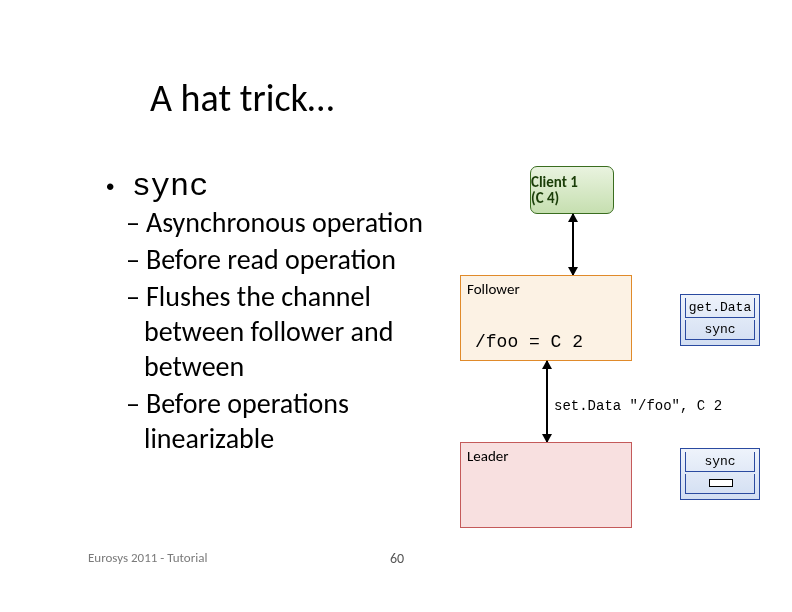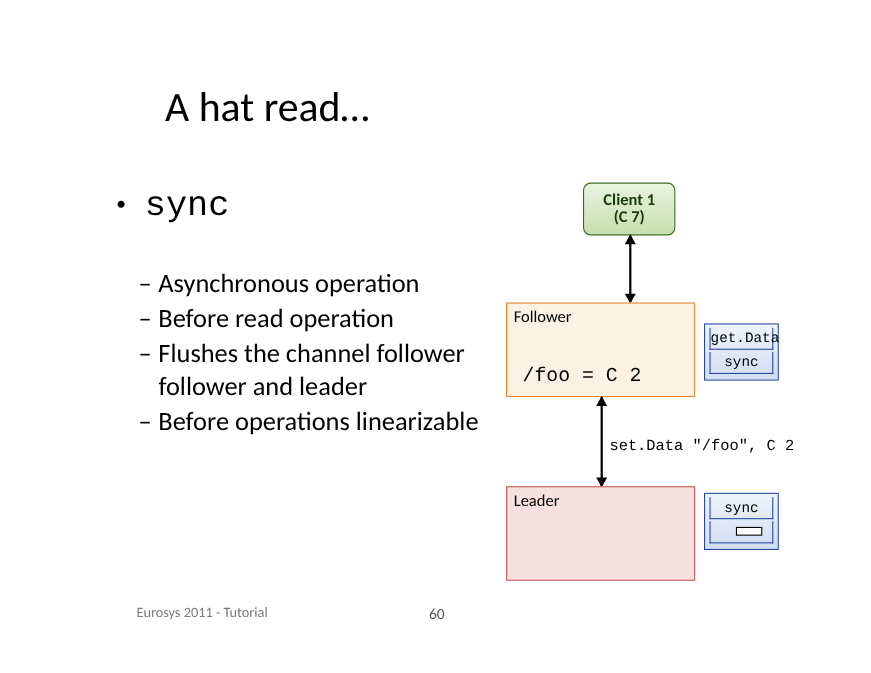--- a/index.html
+++ b/index.html
@@ -2,46 +2,47 @@
 <html><head>
 <meta charset="utf-8">
 <style>
   * { box-sizing: border-box; margin: 0; padding: 0; }
   html, body { width: 792px; height: 612px; background: #fff; font-family: "Calibri", "Segoe UI", Arial, sans-serif; color: #000; overflow: hidden; }
   .slide { position: relative; width: 792px; height: 612px; }
   .title { position: absolute; left: 150px; top: 75px; font-size: 38px; font-weight: 400; }
   .bullet-main { position: absolute; left: 90px; top: 165px; font-size: 32px; margin-left: 16px; }
   .bullet-main .dot { font-family: Arial, sans-serif; font-size: 24px; margin-right: 10px; vertical-align: middle; }
   .bullet-main .sync { font-family: "Courier New", monospace; }
-  .subs { position: absolute; left: 126px; top: 205px; font-size: 24px; line-height: 1.25; max-width: 310px; margin-top: 38px; }
+  .subs { position: absolute; left: 126px; top: 205px; font-size: 28px; line-height: 1.25; max-width: 310px; }
   .subs .sub { text-indent: -18px; padding-left: 18px; margin-bottom: 2px; }
   .subs .dash { margin-right: 6px; }
   .client-box {
     position: absolute; left: 530px; top: 166px; width: 84px; height: 48px;
     border: 1.5px solid #3a6d1f; border-radius: 7px;
     background: linear-gradient(#e9f3df, #c6dfb0);
-    text-align: center; font-size: 15px; font-weight: 700; color: #1a3d08;
+    text-align: left; font-size: 15px; font-weight: 700; color: #1a3d08;
     display: flex; flex-direction: column; justify-content: center; line-height: 1.1;
   }
   .follower-box {
     position: absolute; left: 460px; top: 275px; width: 172px; height: 86px;
     border: 1.5px solid #e08a2a; background: #fcf2e4;
   }
   .follower-box .lbl { position: absolute; left: 6px; top: 4px; font-size: 15px; font-weight: 400; }
   .follower-box .foo { position: absolute; left: 14px; top: 56px; font-family: "Courier New", monospace; font-size: 18px; }
   .leader-box {
     position: absolute; left: 460px; top: 442px; width: 172px; height: 86px;
     border: 1.5px solid #c45a5a; background: #f8e0e0; text-align: right;
   }
   .leader-box .lbl { position: absolute; left: 6px; top: 4px; font-size: 15px; font-weight: 400; }
   .queue {
     position: absolute;
     border: 1.5px solid #2a4aa0;
     background: linear-gradient(#eef3fb, #d2def2);
-    width: 68px;
+    width: 80px;
+    margin-left: 40px;
   }
   .queue.q1 { left: 640px; top: 294px; height: 52px; }
   .queue.q2 { left: 640px; top: 448px; height: 52px; }
   .slot { position: absolute; left: 4px; right: 4px; height: 20px; }
   .slot-border { border-left: 1px solid #2a4aa0; border-right: 1px solid #2a4aa0; border-bottom: 1px solid #2a4aa0; }
   .q1 .slot1 { top: 3px; border-bottom: 1px solid #2a4aa0; }
   .q1 .slot2 { top: 25px; }
   .q2 .slot1 { top: 3px; border-bottom: 1px solid #2a4aa0; }
   .q2 .slot2 { top: 25px; }
   .qtext { font-family: "Courier New", monospace; font-size: 13px; text-align: center; line-height: 20px; }
@@ -55,44 +56,44 @@
   }
   .arrow-down::after {
     content: ""; position: absolute; left: -4px; bottom: -1px;
     border-left: 5px solid transparent; border-right: 5px solid transparent; border-top: 9px solid #000;
   }
   
   .l-client-follower { left: 572px; top: 214px; height: 61px; }
   
   .l-follower-leader { left: 546px; top: 361px; height: 81px; }
   .pgnum { position: absolute; left: 390px; top: 550px; font-size: 14px; color: #555; }
-  .footer { position: absolute; left: 88px; top: 550px; font-size: 13px; color: #7a7a7a; margin-left: 36px; }
+  .footer { position: absolute; left: 88px; top: 550px; font-size: 13px; color: #7a7a7a; }
 </style>
 </head>
 <body>
 
 <div class="slide">
 
-  <div class="title">A hat read…</div>
+  <div class="title">A hat trick…</div>
 
   <div class="bullet-main">
     <span class="dot">•</span>
     <span class="sync">sync</span>
   </div>
 
   <div class="subs">
     <div class="sub"><span class="dash">–</span><span>Asynchronous operation</span></div>
     <div class="sub"><span class="dash">–</span><span>Before read operation</span></div>
-    <div class="sub"><span class="dash">–</span><span>Flushes the channel follower follower and leader</span></div>
+    <div class="sub"><span class="dash">–</span><span>Flushes the channel between follower and between</span></div>
     <div class="sub"><span class="dash">–</span><span>Before operations linearizable</span></div>
   </div>
 
   <div class="client-box">
     <div>Client 1</div>
-    <div>(C 7)</div>
+    <div>(C 4)</div>
   </div>
 
   <div class="vline l-client-follower arrow-up arrow-down"></div>
 
   <div class="follower-box">
     <div class="lbl">Follower</div>
     <div class="foo">/foo = C 2</div>
   </div>
 
   <div class="queue q1">

